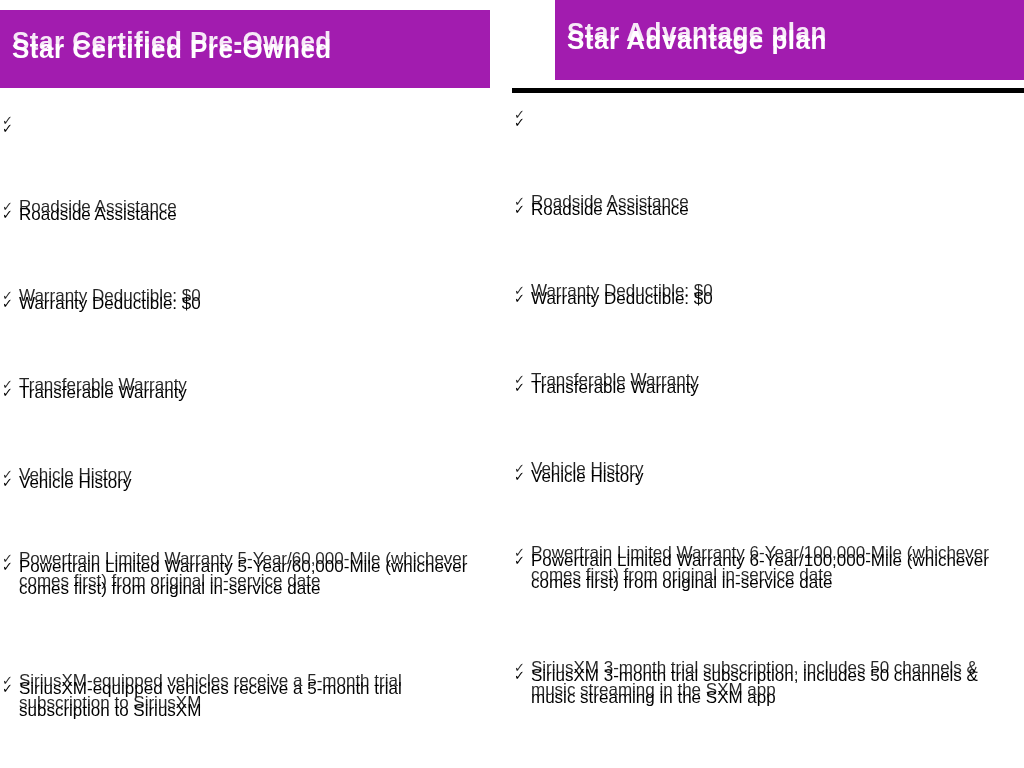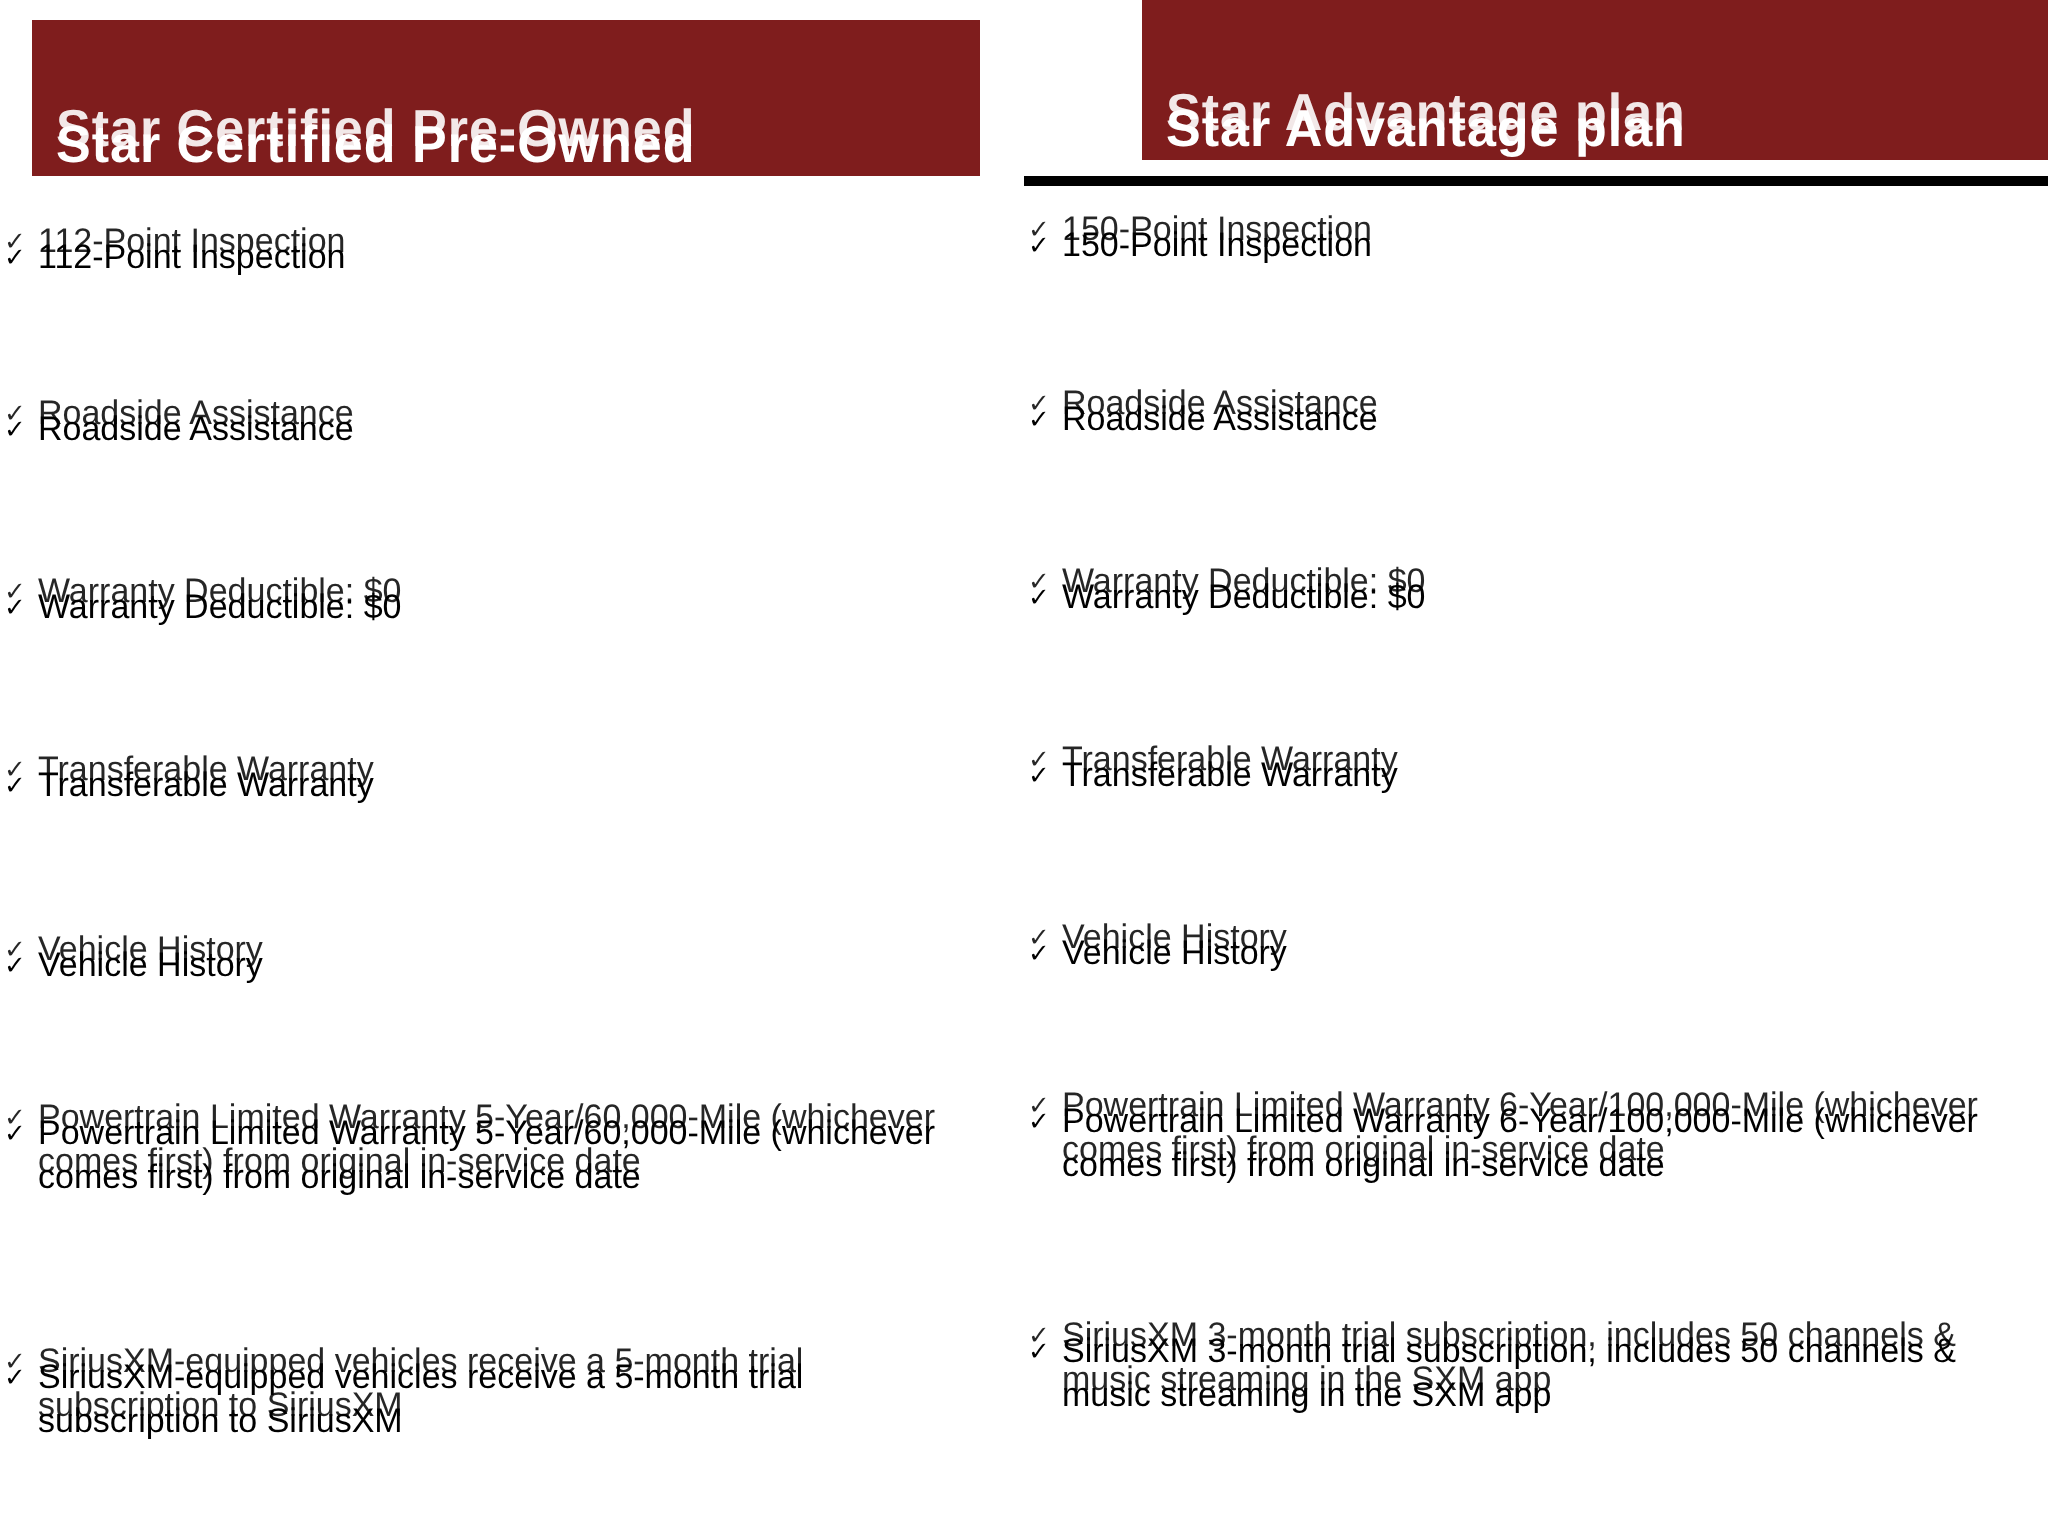--- a/index.html
+++ b/index.html
@@ -7,22 +7,22 @@
     width:1024px;height:768px;position:relative;overflow:hidden;
     background:#ffffff;
     font-family:"Liberation Sans","DejaVu Sans",sans-serif;
     color:#000;
   }
   .col{position:absolute;top:0;height:768px;}
   .col-left{left:0;width:490px;}
   .col-right{left:512px;width:512px;}
 
   .header-bar{
-    position:absolute;left:16px;right:0;background:#7f1d1d;
-    display:flex;align-items:flex-end;
+    position:absolute;left:0;right:0;background:#a21caf;
+    display:flex;align-items:center;
   }
   .col-left .header-bar{top:10px;height:78px;}
   .col-right .header-bar{top:0;height:80px;margin-left:43px;}
   .header-title{
     color:#fff;font-size:26px;font-weight:bold;letter-spacing:0.5px;
     padding-left:12px;white-space:nowrap;
     text-shadow:0 -8px 0 rgba(255,255,255,0.9);
   }
   .header-rule{
     position:absolute;left:0;right:0;top:88px;height:5px;background:#000;
@@ -50,21 +50,20 @@
 </head>
 <body>
 
 <div class="col col-left">
   <div class="header-bar">
     <span class="header-title">Star Certified Pre-Owned</span>
   </div>
 
   <div class="item i1">
     <span class="check">✓</span>
-    <span class="item-text">112-Point Inspection</span>
   </div>
   <div class="item i2">
     <span class="check">✓</span>
     <span class="item-text">Roadside Assistance</span>
   </div>
   <div class="item i3">
     <span class="check">✓</span>
     <span class="item-text">Warranty Deductible: $0</span>
   </div>
   <div class="item i4">
@@ -86,21 +85,20 @@
 </div>
 
 <div class="col col-right">
   <div class="header-bar">
     <span class="header-title">Star Advantage plan</span>
   </div>
   <div class="header-rule"></div>
 
   <div class="item i1">
     <span class="check">✓</span>
-    <span class="item-text">150-Point Inspection</span>
   </div>
   <div class="item i2">
     <span class="check">✓</span>
     <span class="item-text">Roadside Assistance</span>
   </div>
   <div class="item i3">
     <span class="check">✓</span>
     <span class="item-text">Warranty Deductible: $0</span>
   </div>
   <div class="item i4">

